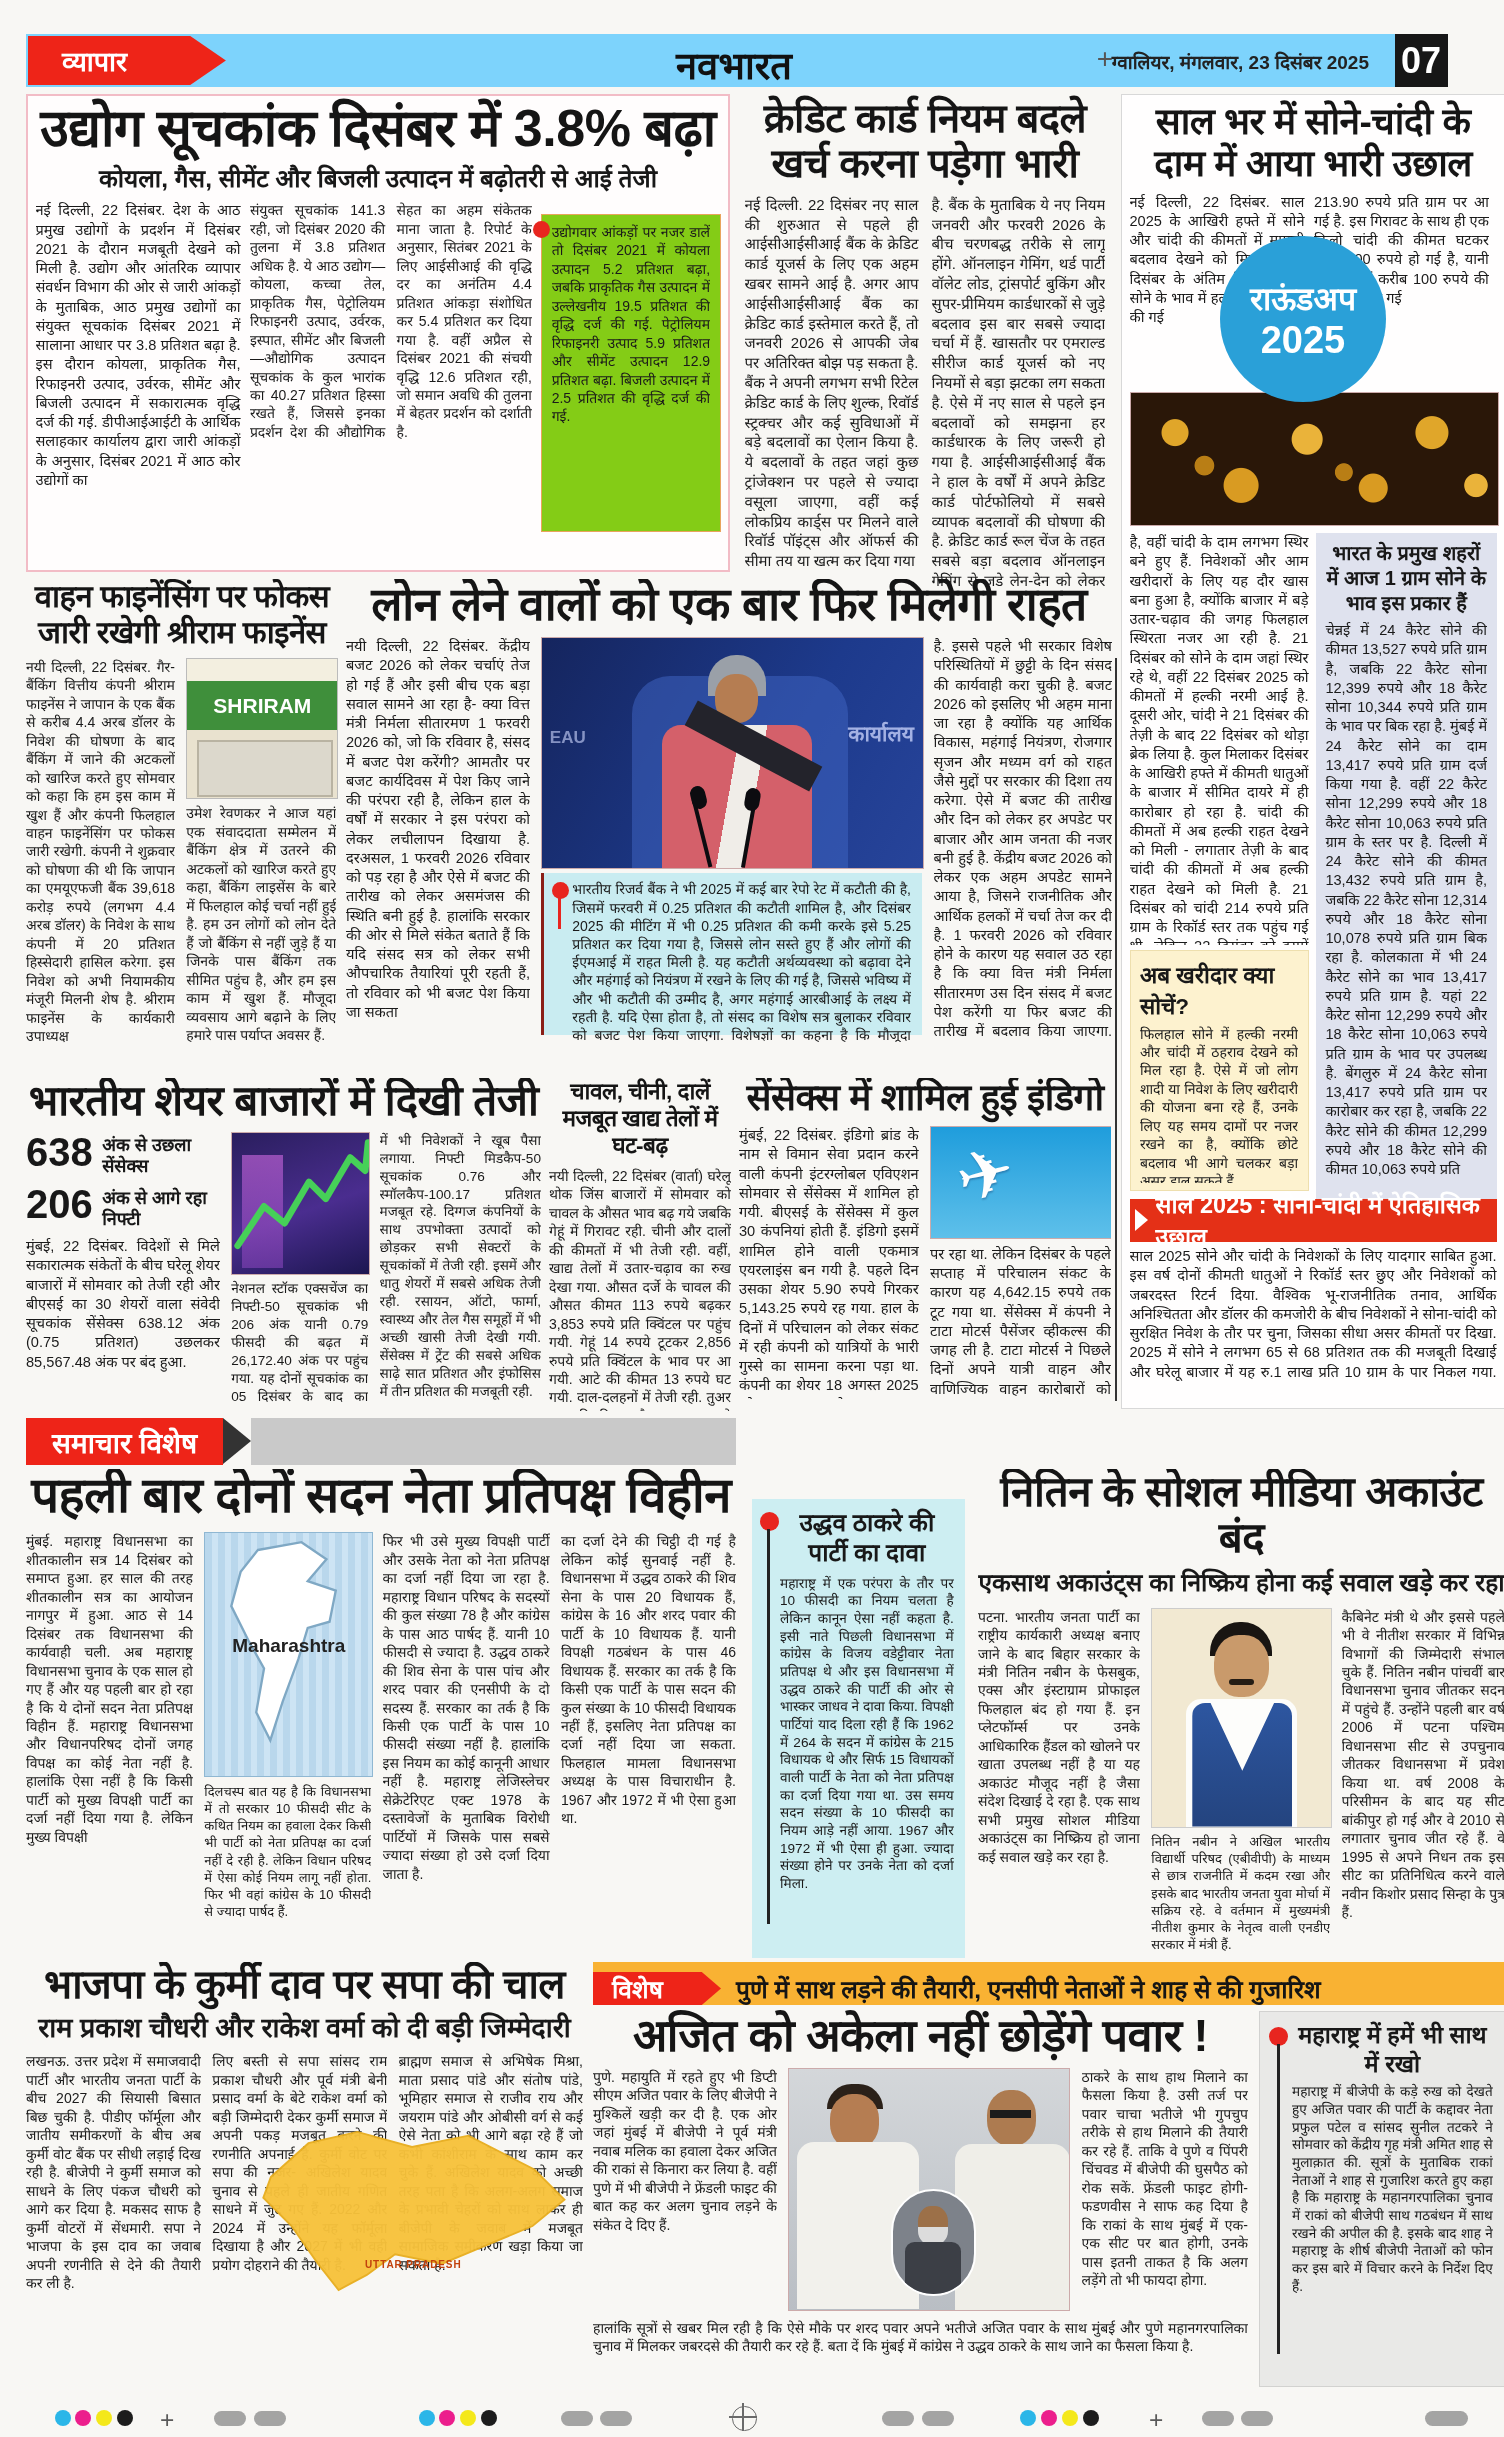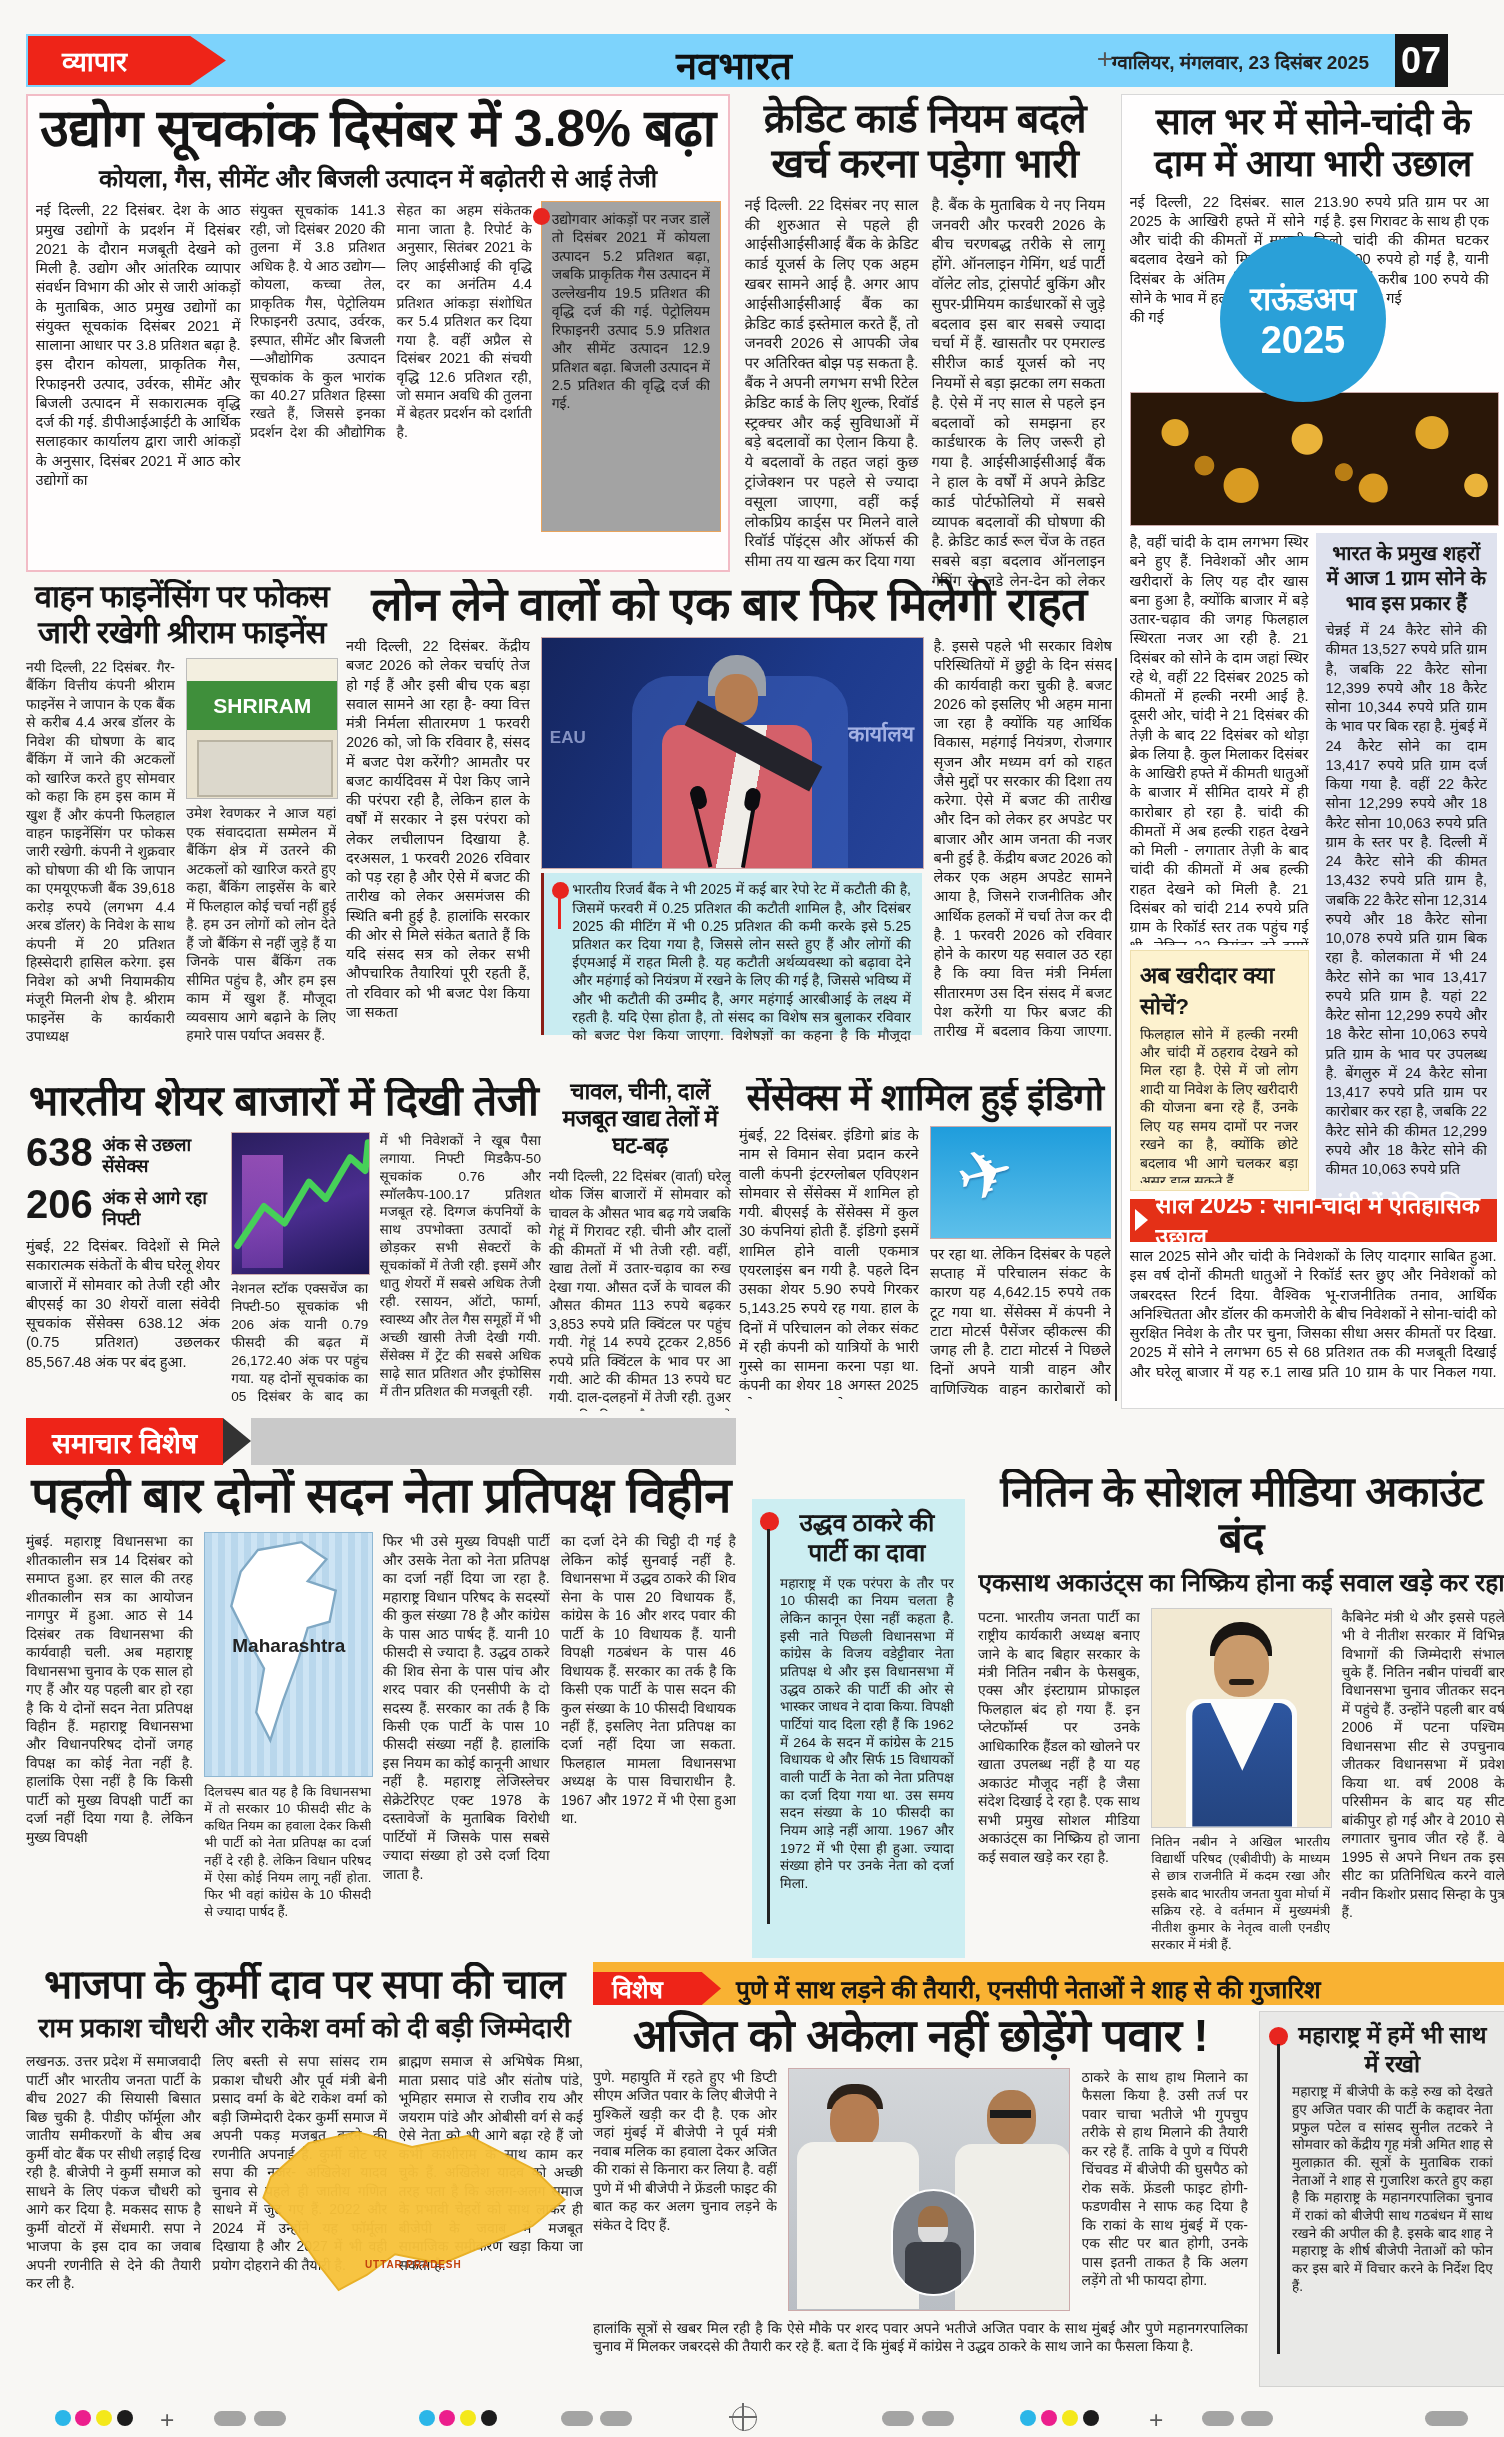--- a/index.html
+++ b/index.html
@@ -32,21 +32,21 @@
   #presspic{width:282px;height:181px;background:
      repeating-linear-gradient(90deg,#c8a468 0 13px,#bd9a5e 13px 26px);}
   .pp-head{position:absolute;left:141px;top:26px;width:53px;height:53px;border-radius:50%;background:#e7d3bd;}
   .pp-hair{position:absolute;left:137px;top:21px;width:60px;height:28px;border-radius:28px 28px 0 0;background:#cfcfcf;}
   .pp-body{position:absolute;left:105px;top:73px;width:122px;height:113px;border-radius:17px 17px 0 0;background:#223061;}
   .pp-arm{position:absolute;left:177px;top:-7.5px;width:17px;height:90px;background:#26356b;transform:rotate(14deg);border-radius:7.5px;}
   .pp-mic1,.pp-mic2{position:absolute;bottom:1.9px;width:24.5px;height:17px;border-radius:7.5px;background:#d22;}
   .pp-mic1{left:56px}.pp-mic2{left:90px;background:#e6e6e6;}
   .pp-fe{position:absolute;left:5.6px;top:5.6px;color:#fff;font-weight:bold;font-size:22.6px;opacity:.85;}
   .pp-logo{position:absolute;right:7.5px;top:7.5px;width:24.5px;height:24.5px;border-radius:50%;background:#3f9e43;opacity:.8;}
-  #ind-high{width:181px;border:1.9px solid #e9a45c;background:#a3a3a3;padding:7.5px 9.4px;box-sizing:border-box;position:relative;}
+  #ind-high{width:181px;border:1.9px solid #e9a45c;background:#84cc16;padding:7.5px 9.4px;box-sizing:border-box;position:relative;margin-top:13px;}
   #ind-high .bt{font-size:14px;}
   .rdot{position:absolute;left:-9.4px;top:5.6px;width:17px;height:17px;border-radius:50%;background:#e8251f;}
 
   
   #credit{left:739px;top:94px;width:372px;height:515px;padding:1.9px 5.6px;box-sizing:border-box;}
   #credit .h{font-size:40px;line-height:1.12;}
   #credit .bt{font-size:15px;}
 
   
   #gold{left:1121px;top:94px;width:384px;height:1315px;border:0.9px solid #d8d8d8;background:#fffefe;padding:1.9px 7.5px;box-sizing:border-box;}

